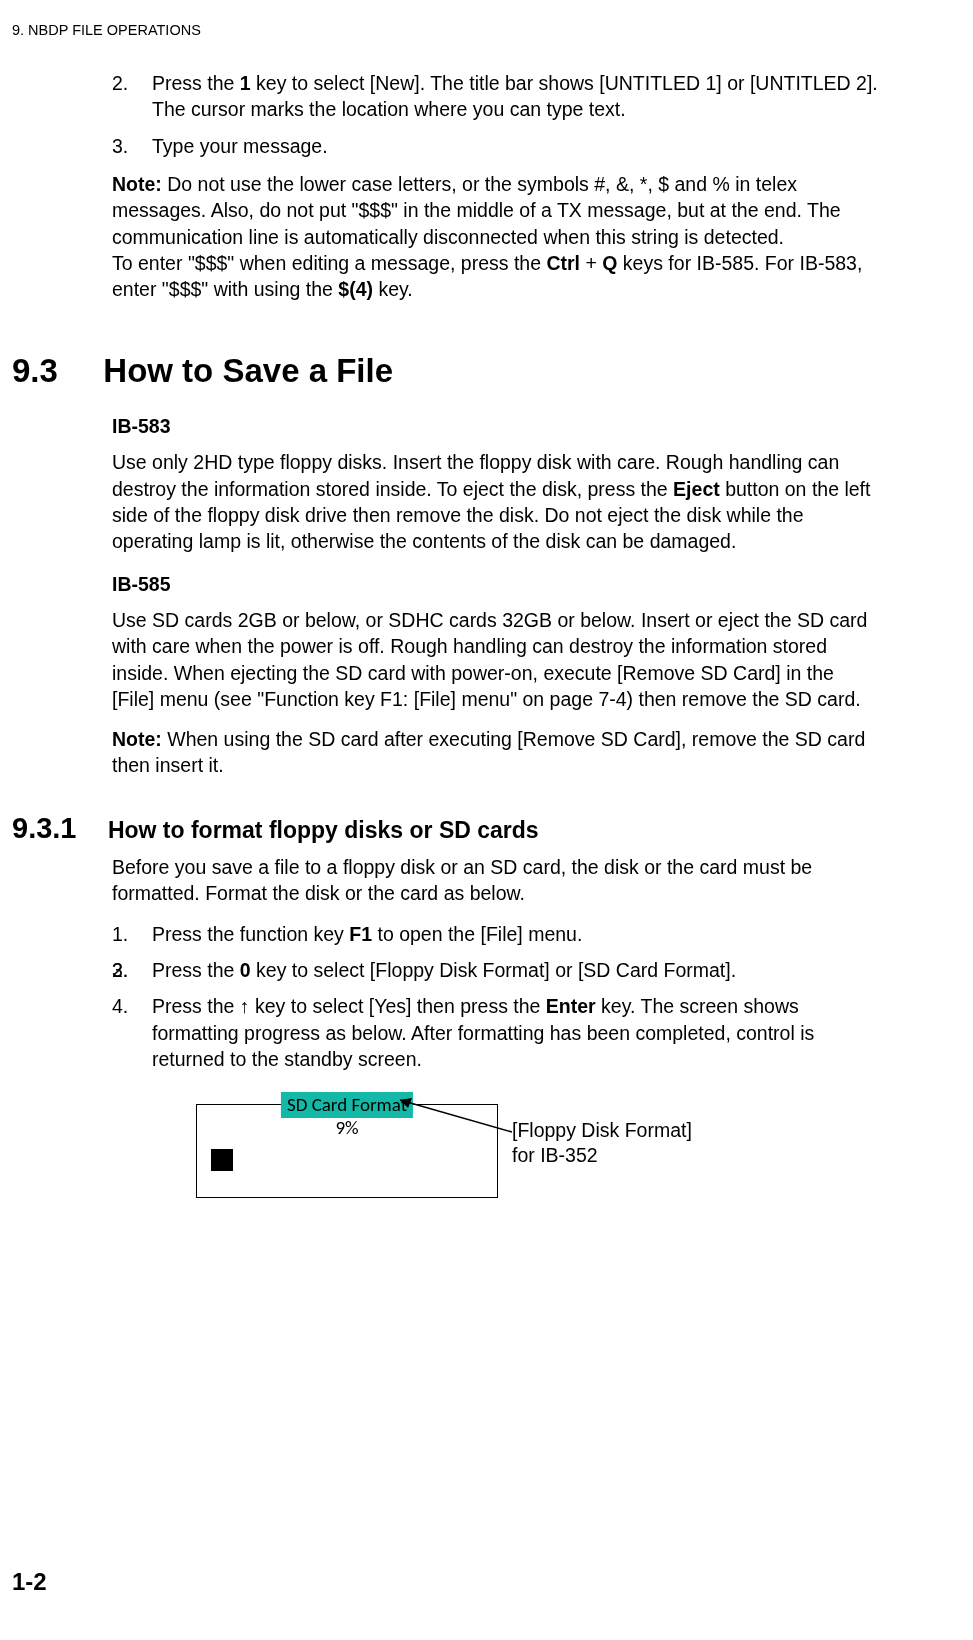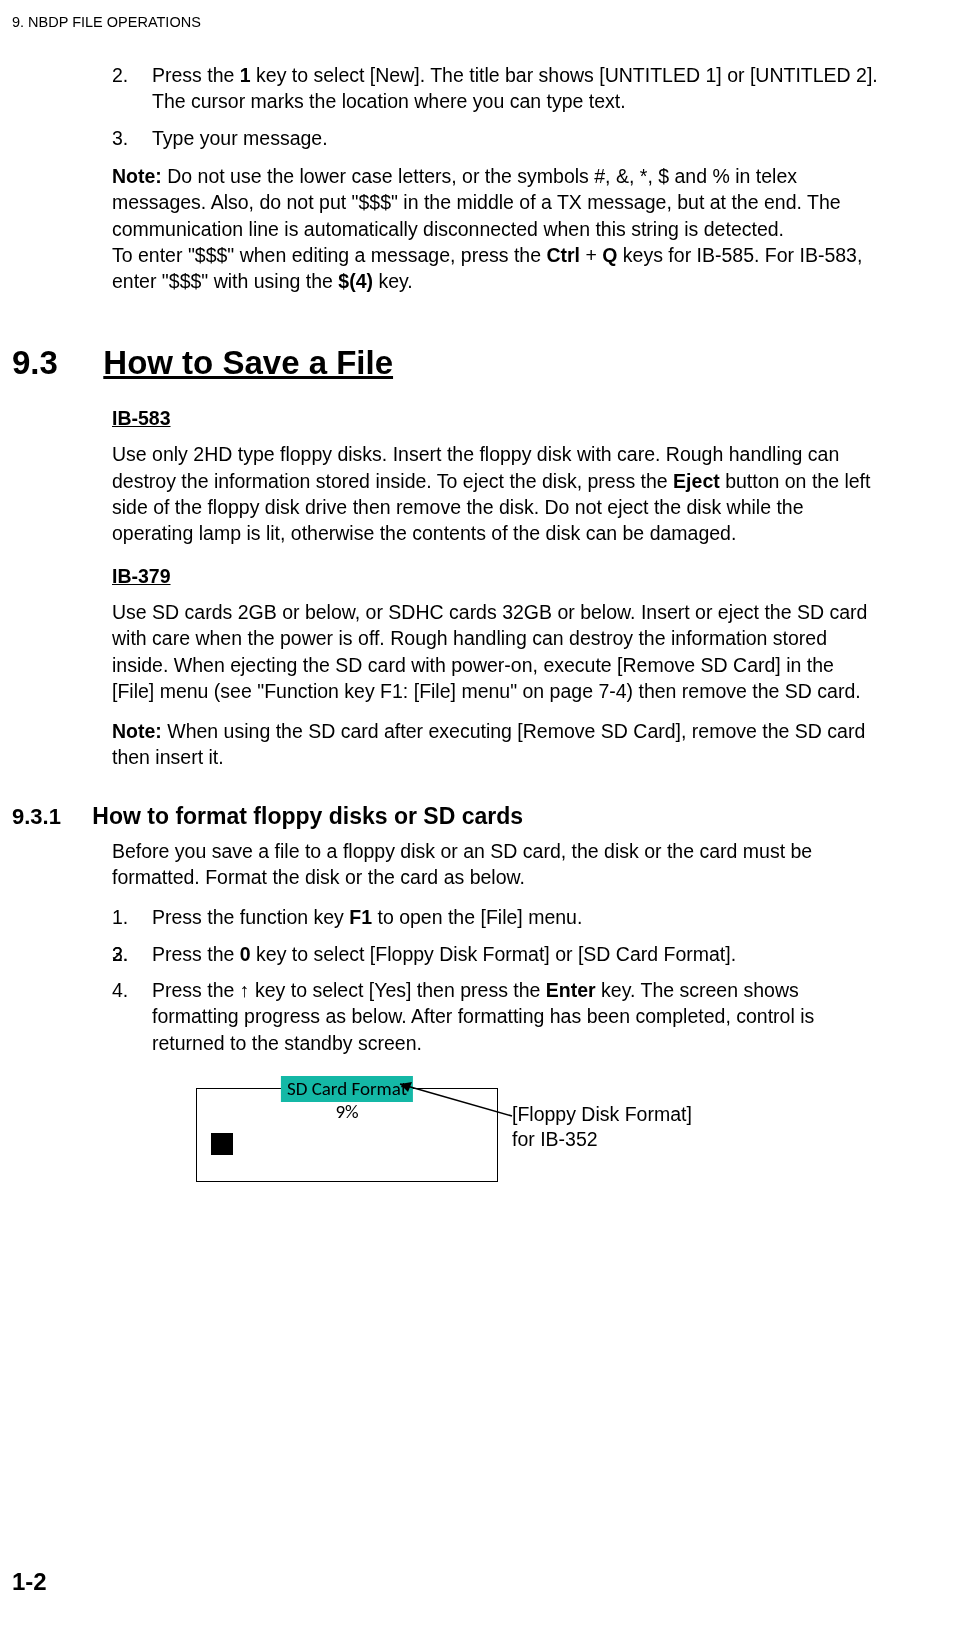--- a/index.html
+++ b/index.html
@@ -8,21 +8,21 @@
     width: 973px;
     height: 1640px;
     background: #fff;
     font-family: Arial, Helvetica, sans-serif;
     color: #000;
     position: relative;
   }
   .page {
     position: absolute;
     left: 112px;
-    top: 0;
+    top: 8px;
     width: 768px;
     padding-top: 14px;
   }
   .running-head {
     font-size: 14.5px;
     margin-left: -100px;
     margin-bottom: 32px;
   }
   .body-text {
     font-size: 19.5px;
@@ -50,39 +50,37 @@
     font-weight: bold;
     display: inline-block;
     vertical-align: baseline;
   }
   .section-title {
     font-size: 33px;
     font-weight: bold;
     display: inline-block;
     margin-left: 40px;
     vertical-align: baseline;
-    text-decoration: underline;
   }
   .section-row {
     margin-top: 46px;
     margin-bottom: 20px;
     margin-left: -100px;
   }
   .sub-head {
     font-size: 19.5px;
     font-weight: bold;
-    text-decoration: underline;
     margin-top: 16px;
     margin-bottom: 10px;
   }
   .para {
     margin-bottom: 14px;
   }
   .subsection-num {
-    font-size: 22px;
+    font-size: 29px;
     font-weight: bold;
     display: inline-block;
   }
   .subsection-title {
     font-size: 23px;
     font-weight: bold;
     display: inline-block;
     margin-left: 26px;
   }
   .subsection-row {
@@ -176,21 +174,21 @@
     <div class="para" style="margin-top:12px;"><b>Note:</b> Do not use the lower case letters, or the symbols #, &amp;, *, $ and % in telex messages. Also, do not put "$$$" in the middle of a TX message, but at the end. The communication line is automatically disconnected when this string is detected.<br>To enter "$$$" when editing a message, press the <b>Ctrl</b> + <b>Q</b> keys for IB-585. For IB-583, enter "$$$" with using the <b>$(4)</b> key.</div>
 
     <div class="section-row">
       <span class="section-num">9.3</span>
       <span class="section-title">How to Save a File</span>
     </div>
 
     <div class="sub-head">IB-583</div>
     <div class="para">Use only 2HD type floppy disks. Insert the floppy disk with care. Rough handling can destroy the information stored inside. To eject the disk, press the <b>Eject</b> button on the left side of the floppy disk drive then remove the disk. Do not eject the disk while the operating lamp is lit, otherwise the contents of the disk can be damaged.</div>
 
-    <div class="sub-head">IB-379</div>
+    <div class="sub-head">IB-585</div>
     <div class="para">Use SD cards 2GB or below, or SDHC cards 32GB or below. Insert or eject the SD card with care when the power is off. Rough handling can destroy the information stored inside. When ejecting the SD card with power-on, execute [Remove SD Card] in the [File] menu (see "Function key F1: [File] menu" on page 7-4) then remove the SD card.</div>
     <div class="para"><b>Note:</b> When using the SD card after executing [Remove SD Card], remove the SD card then insert it.</div>
 
     <div class="subsection-row">
       <span class="subsection-num">9.3.1</span>
       <span class="subsection-title">How to format floppy disks or SD cards</span>
     </div>
     <div class="para">Before you save a file to a floppy disk or an SD card, the disk or the card must be formatted. Format the disk or the card as below.</div>
 
     <ol class="steps">

